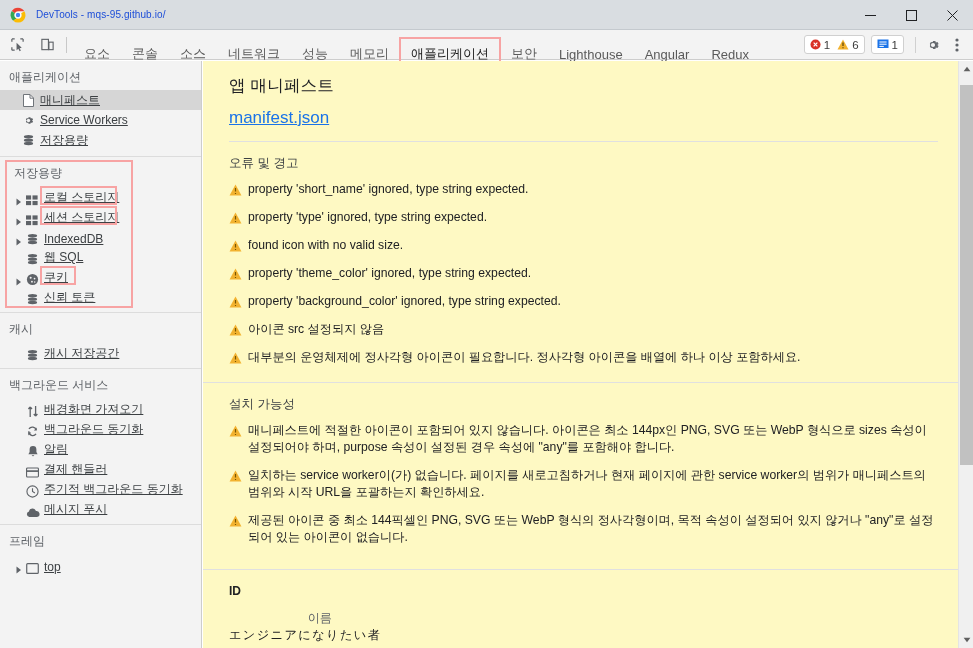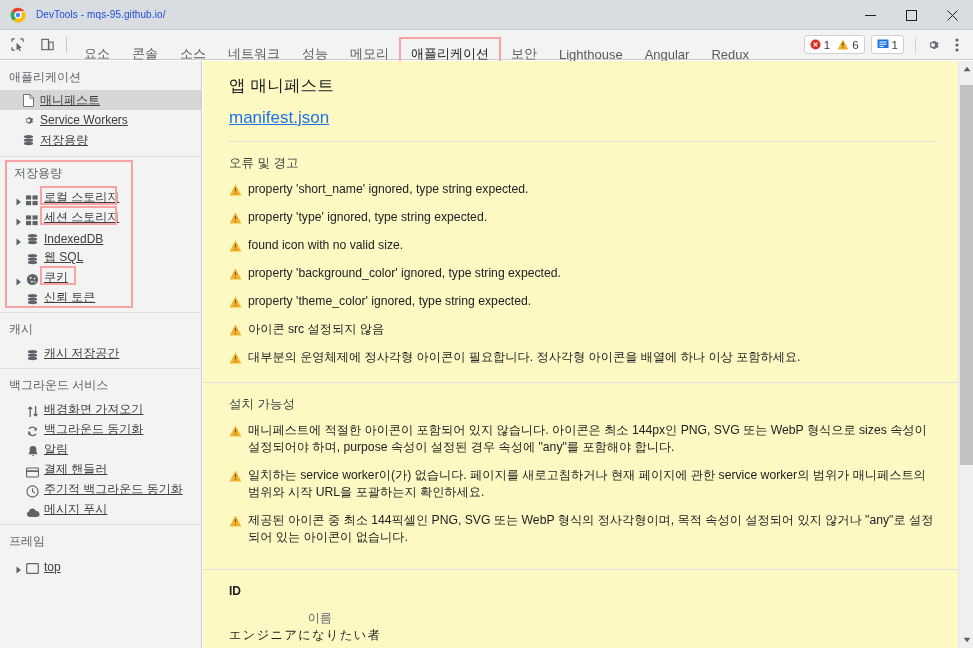--- a/index.html
+++ b/index.html
@@ -521,28 +521,28 @@
               <path d="M6 0.5L11.5 10.5H0.5z" fill="#f2b230"></path>
               <path d="M6 3.6v3.3M6 8.3v1" stroke="#7a5600" stroke-width="1.1"></path>
             </svg></span>
         <span class="warn-txt">found icon with no valid size.</span>
       </div>
       <div class="warn-row">
         <span class="warn-ico"><svg width="13" height="12" viewBox="0 0 12 11">
               <path d="M6 0.5L11.5 10.5H0.5z" fill="#f2b230"></path>
               <path d="M6 3.6v3.3M6 8.3v1" stroke="#7a5600" stroke-width="1.1"></path>
             </svg></span>
+        <span class="warn-txt">property 'theme_color' ignored, type string expected.</span>
+      </div>
+      <div class="warn-row">
+        <span class="warn-ico"><svg width="13" height="12" viewBox="0 0 12 11">
+              <path d="M6 0.5L11.5 10.5H0.5z" fill="#f2b230"></path>
+              <path d="M6 3.6v3.3M6 8.3v1" stroke="#7a5600" stroke-width="1.1"></path>
+            </svg></span>
         <span class="warn-txt">property 'background_color' ignored, type string expected.</span>
-      </div>
-      <div class="warn-row">
-        <span class="warn-ico"><svg width="13" height="12" viewBox="0 0 12 11">
-              <path d="M6 0.5L11.5 10.5H0.5z" fill="#f2b230"></path>
-              <path d="M6 3.6v3.3M6 8.3v1" stroke="#7a5600" stroke-width="1.1"></path>
-            </svg></span>
-        <span class="warn-txt">property 'theme_color' ignored, type string expected.</span>
       </div>
       <div class="warn-row">
         <span class="warn-ico"><svg width="13" height="12" viewBox="0 0 12 11">
               <path d="M6 0.5L11.5 10.5H0.5z" fill="#f2b230"></path>
               <path d="M6 3.6v3.3M6 8.3v1" stroke="#7a5600" stroke-width="1.1"></path>
             </svg></span>
         <span class="warn-txt">아이콘 src 설정되지 않음</span>
       </div>
       <div class="warn-row">
         <span class="warn-ico"><svg width="13" height="12" viewBox="0 0 12 11">

